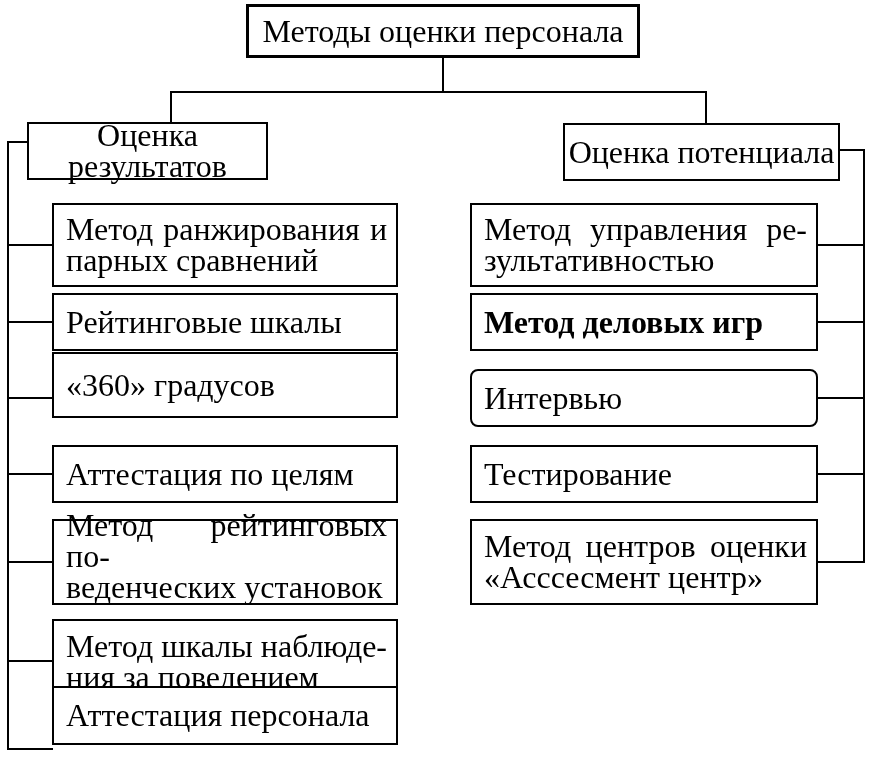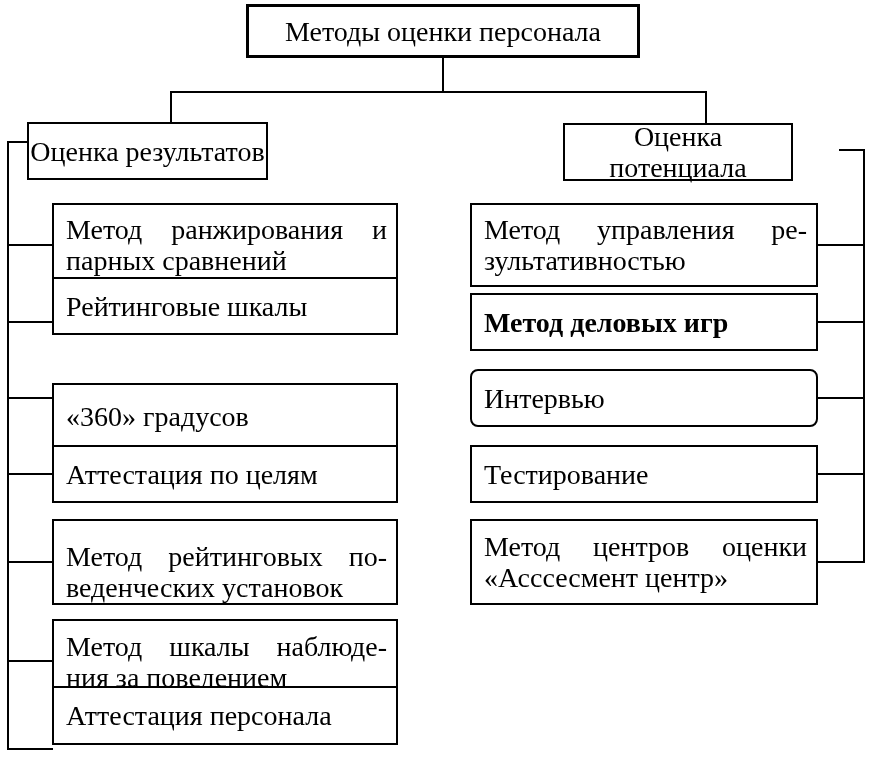--- a/index.html
+++ b/index.html
@@ -10,41 +10,41 @@
     background: #ffffff;
     font-family: "Liberation Serif", "DejaVu Serif", serif;
     color: #000000;
     overflow: hidden;
   }
   .node {
     position: absolute;
     box-sizing: border-box;
     background: #ffffff;
     border: 2px solid #000000;
-    font-size: 28px;
+    font-size: 32px;
     line-height: 31px;
     display: flex;
     flex-direction: column;
     justify-content: center;
   }
   .node.centered { align-items: center; text-align: center; }
   .node.listbox { padding: 0 9px 0 12px; text-align: left; }
   .ln { width: 100%; }
   .ln.j { text-align: justify; text-align-last: justify; }
 
   
   .n-root { left: 246px; top: 4px;  width: 394px; height: 54px; border-width: 3px; }
   .n-hl   { left: 27px;  top: 122px; width: 241px; height: 58px; }
-  .n-hr   { left: 563px; top: 123px; width: 230px; height: 58px; }
+  .n-hr   { left: 563px; top: 123px; width: 277px; height: 58px; }
 
   
   .col-l { left: 52px;  width: 346px; }
   .l1 { top: 203px; height: 84px; }
-  .l2 { top: 277px; height: 58px; }
-  .l3 { top: 383px; height: 66px; }
+  .l2 { top: 293px; height: 58px; }
+  .l3 { top: 352px; height: 66px; }
   .l4 { top: 445px; height: 58px; }
   .l5 { top: 519px; height: 86px; justify-content: flex-end; }
   .l6 { top: 619px; height: 85px; }
   .l7 { top: 686px; height: 59px; }
 
   
   .col-r { left: 470px; width: 348px; }
   .r1 { top: 203px; height: 84px; }
   .r2 { top: 293px; height: 58px; font-weight: bold; }
   .r3 { top: 369px; height: 58px; border-radius: 8px; }

